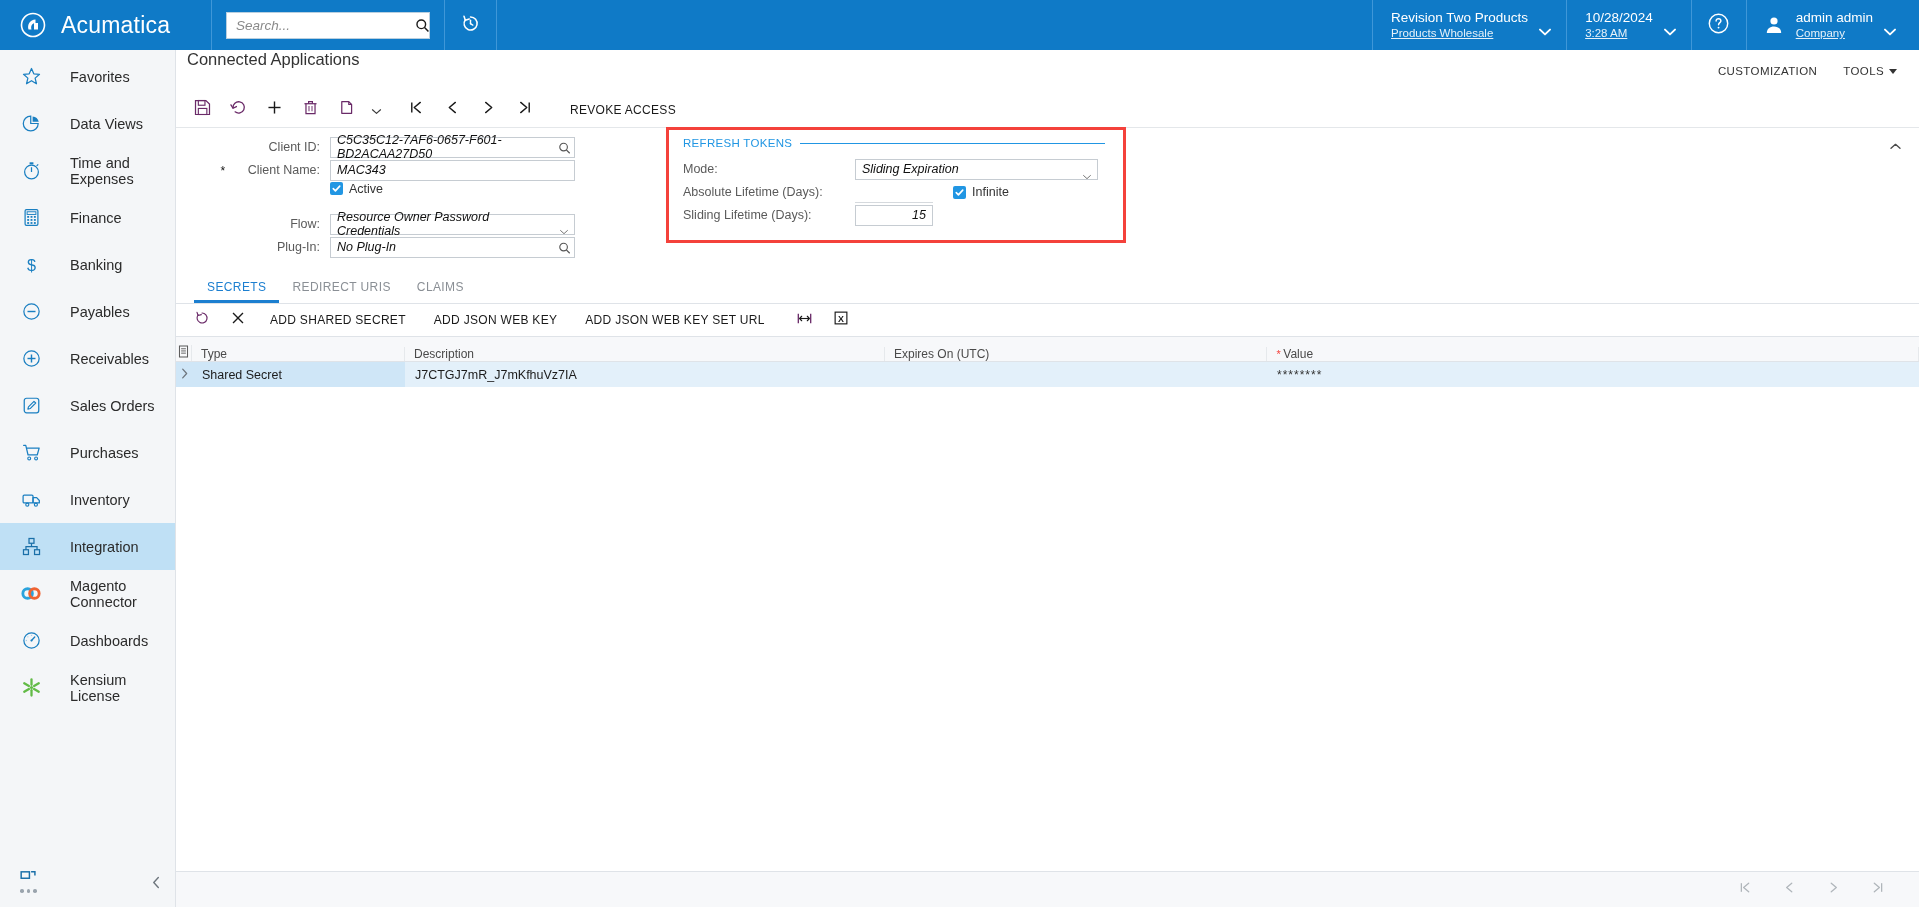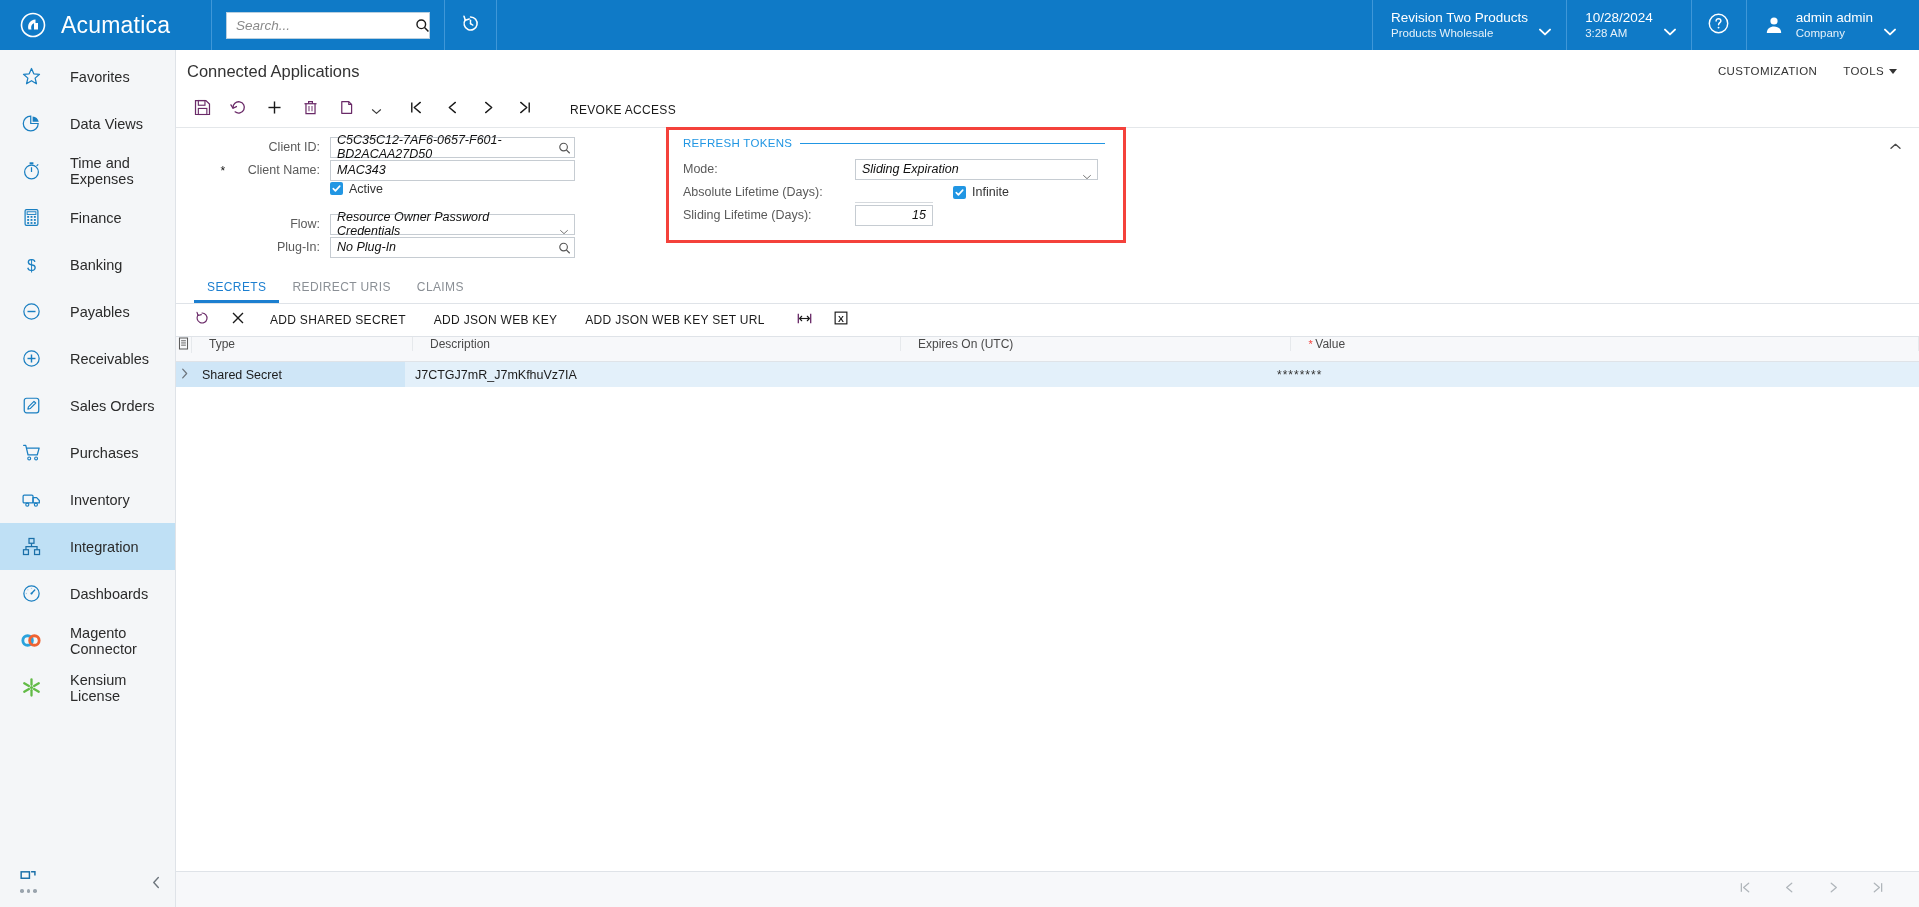--- a/index.html
+++ b/index.html
@@ -50,21 +50,21 @@
     width: 51px; display: flex; align-items: center; justify-content: center;
     cursor: pointer;
   }
   .spacer { flex: 1; }
   .tb-cell {
     display: flex; align-items: center; gap: 11px;
     padding: 0 14px; cursor: pointer; white-space: nowrap;
   }
   .tb-two-line { display: flex; flex-direction: column; justify-content: center; line-height: 1.28; }
   .tb-l1 { font-size: 13.5px; color: #fff; }
-  .tb-l2 { font-size: 11.5px; color: #e6f1f9; }
+  .tb-l2 { font-size: 11.5px; color: #e6f1f9; text-decoration: underline; }
   .chev-d { width: 11px; height: 7px; flex: 0 0 11px; }
   .avatar-ico { width: 22px; height: 22px; }
   .help-cell { width: 54px; display: flex; align-items: center; justify-content: center; cursor: pointer; }
 
   
   .body-row { flex: 1; display: flex; min-height: 0; }
 
   
   .sidebar {
     width: 176px; flex: 0 0 176px;
@@ -92,21 +92,21 @@
     position: absolute; right: 10px; bottom: 16px;
     width: 18px; height: 18px; display: flex; align-items: center; justify-content: center;
     cursor: pointer;
   }
 
   
   .main { flex: 1; display: flex; flex-direction: column; min-width: 0; background: #fff; }
 
   .page-head {
     height: 42px; flex: 0 0 42px;
-    display: flex; align-items: center;
+    display: flex; 
     padding: 0 22px 0 11px;
   }
   .page-title { font-size: 16.5px; color: #333; }
   .head-right { margin-left: auto; display: flex; align-items: center; gap: 26px; }
   .head-link { font-size: 11.5px; color: #333; letter-spacing: .4px; cursor: pointer; }
   .caret-sm { display: inline-block; margin-left: 5px; border-left: 4px solid transparent; border-right: 4px solid transparent; border-top: 5px solid #333; vertical-align: middle; }
 
   .toolbar {
     height: 35px; flex: 0 0 35px;
     display: flex; align-items: center;
@@ -216,22 +216,22 @@
     display: flex; align-items: center; padding-left: 8px;
     background: #fff;
   }
   .gt-btn { width: 36px; height: 30px; display: flex; align-items: center; justify-content: center; cursor: pointer; }
   .gt-text { height: 30px; display: flex; align-items: center; padding: 0 14px; font-size: 12px; color: #1a1a1a; letter-spacing: .3px; cursor: pointer; }
 
   
   .grid { flex: 1; display: flex; flex-direction: column; min-height: 0; border-top: 1px solid #dfe3e8; }
   .grid-head {
     height: 25px; flex: 0 0 25px;
-    display: flex; align-items: flex-start;
-    background: #f7f8fa; border-bottom: 1px solid #dfe3e8; gap: 8px;
+    display: flex; align-items: flex-end;
+    background: #f7f8fa; border-bottom: 1px solid #dfe3e8;
   }
   .gh-cell {
     display: flex; align-items: center;
     font-size: 12px; color: #4a4a4a;
     padding-left: 9px; border-right: 1px solid #e6e9ec;
     position: relative; white-space: nowrap;
   }
   .gh-cell .rq { color: #f4413b; margin-right: 3px; font-size: 11px; }
   .c-sel { width: 16px; flex: 0 0 16px; justify-content: center; padding-left: 0; }
   .c-type { width: 213px; flex: 0 0 213px; }
@@ -481,42 +481,42 @@
             <rect x="2.6" y="14.4" width="5.2" height="5" fill="none" stroke="#1a6fa8" stroke-width="1.3"></rect>
             <rect x="14.2" y="14.4" width="5.2" height="5" fill="none" stroke="#1a6fa8" stroke-width="1.3"></rect>
             <path d="M11 7.6 L11 11.2 M5.2 14.4 L5.2 11.2 L16.8 11.2 L16.8 14.4" fill="none" stroke="#1a6fa8" stroke-width="1.3"></path>
           </svg>
         </span>
         <span>Integration</span>
       </div>
 
       <div class="side-item">
         <span class="side-ico">
+          <svg viewBox="0 0 24 22" width="23" height="21">
+            <circle cx="8.3" cy="11" r="5.2" fill="none" stroke="#2aa3dd" stroke-width="3.1"></circle>
+            <circle cx="15.7" cy="11" r="5.2" fill="none" stroke="#ef6332" stroke-width="3.1"></circle>
+          </svg>
+        </span>
+        <span>Magento Connector</span>
+      </div>
+
+      <div class="side-item">
+        <span class="side-ico">
           <svg viewBox="0 0 22 22" width="21" height="21">
             <circle cx="11" cy="11" r="8" fill="none" stroke="#1a7fc1" stroke-width="1.3"></circle>
             <line x1="11" y1="11" x2="14.4" y2="7.4" stroke="#1a7fc1" stroke-width="1.4" stroke-linecap="round"></line>
             <circle cx="11" cy="11" r="1.1" fill="#1a7fc1"></circle>
             <g fill="#9ec8e6">
                 <circle cx="5.6" cy="11" r=".7"></circle>
                 <circle cx="7.2" cy="7.2" r=".7"></circle>
                 <circle cx="11" cy="5.6" r=".7"></circle>
               </g>
           </svg>
         </span>
         <span>Dashboards</span>
-      </div>
-
-      <div class="side-item">
-        <span class="side-ico">
-          <svg viewBox="0 0 24 22" width="23" height="21">
-            <circle cx="8.3" cy="11" r="5.2" fill="none" stroke="#2aa3dd" stroke-width="3.1"></circle>
-            <circle cx="15.7" cy="11" r="5.2" fill="none" stroke="#ef6332" stroke-width="3.1"></circle>
-          </svg>
-        </span>
-        <span>Magento Connector</span>
       </div>
 
       <div class="side-item">
         <span class="side-ico">
           <svg viewBox="0 0 22 22" width="21" height="21">
             <g stroke="#62bb46" stroke-width="2.4" stroke-linecap="round">
               <line x1="11" y1="2.6" x2="11" y2="8.2"></line>
               <line x1="11" y1="13.8" x2="11" y2="19.4"></line>
               <line x1="3.4" y1="6.6" x2="8.3" y2="9.4"></line>
               <line x1="13.7" y1="12.6" x2="18.6" y2="15.4"></line>

